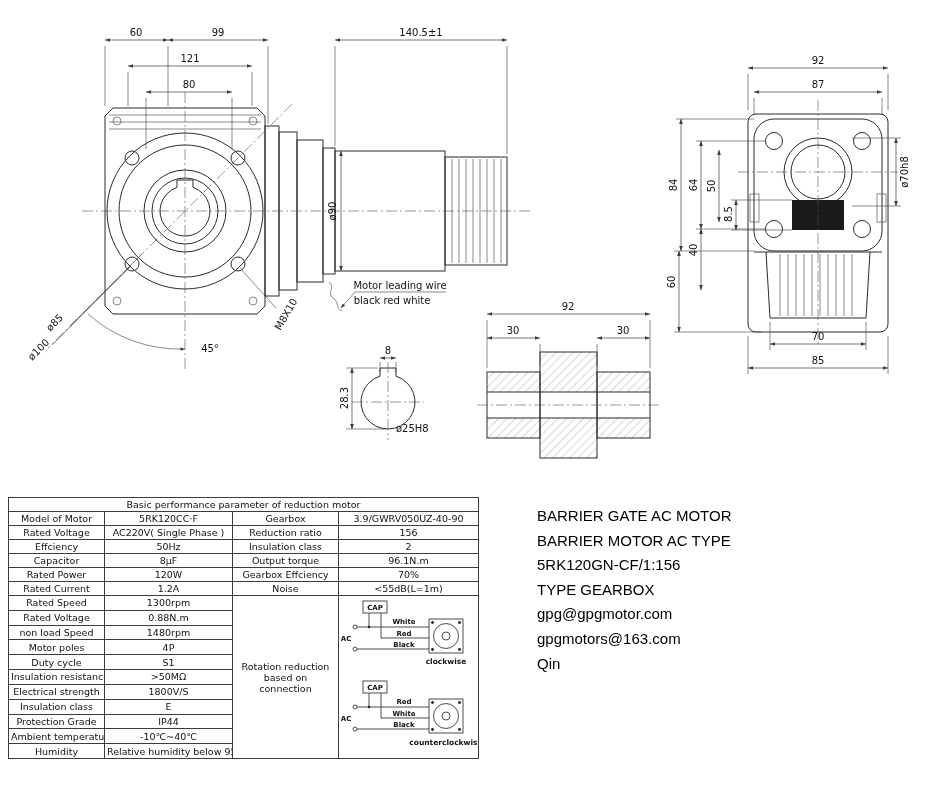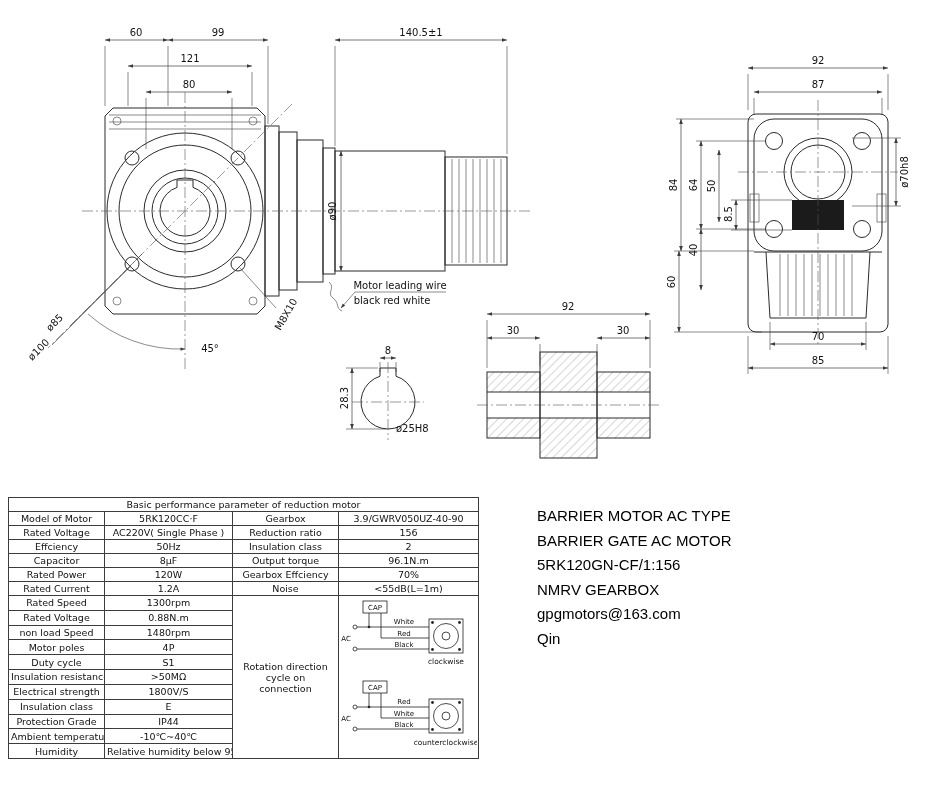--- a/index.html
+++ b/index.html
@@ -15,21 +15,21 @@
   .wln  { stroke: #222; stroke-width: 0.8; fill: none; }
   .wtext { font-family: "DejaVu Sans", sans-serif; font-size: 7px; fill: #111; }
   .wcap { font-family: "DejaVu Sans", sans-serif; font-size: 7.5px; fill: #111; }
   .dot { fill: #222; stroke: none; }
   .spec { position: absolute; left: 8px; top: 497px; width: 470px; border-collapse: collapse;
           table-layout: fixed; font-family: "DejaVu Sans", sans-serif; font-size: 9.5px; color: #111; }
   .spec td { border: 1px solid #3c3c3c; height: 14px; text-align: center; padding: 0 2px;
              white-space: nowrap; overflow: hidden; }
   .spec td.ttl { font-size: 9.5px; }
   .spec td.rot { white-space: normal; padding: 0 6px; }
-  .spec td.wire-cell { padding: 1px; vertical-align: top; }
+  .spec td.wire-cell { padding: 1px; vertical-align: top; font-weight: bold; }
   .info { position: absolute; left: 537px; top: 504px; font-family: "Liberation Sans", "DejaVu Sans", sans-serif;
           font-size: 15px; color: #000; }
   .info div { line-height: 24.6px; white-space: nowrap; }
 </style>
 </head>
 <body>
 
 <div class="sheet">
 
   <svg class="drawings" width="941" height="497" viewBox="0 0 941 497">
@@ -278,21 +278,21 @@
       </tr>
       <tr>
         <td>Rated Current</td>
         <td>1.2A</td>
         <td>Noise</td>
         <td>&lt;55dB(L=1m)</td>
       </tr>
       <tr>
         <td>Rated Speed</td>
         <td>1300rpm</td>
-        <td class="rot" rowspan="11">Rotation direction cycle on connection</td>
+        <td class="rot" rowspan="11">Rotation reduction based on connection</td>
         <td class="wire-cell" rowspan="11">
           <svg width="136" height="158" viewBox="0 0 136 158">
 
             <g>
               <rect class="wln" x="22" y="4" width="24" height="12"></rect>
               <text class="wtext" x="34" y="13" text-anchor="middle">CAP</text>
               <circle class="wln" cx="14" cy="30" r="2"></circle>
               <circle class="wln" cx="14" cy="52" r="2"></circle>
               <text class="wtext" x="5" y="44" text-anchor="middle">AC</text>
               <line class="wln" x1="16" y1="30" x2="88" y2="30"></line>
@@ -378,21 +378,22 @@
         <td>-10℃~40℃</td>
       </tr>
       <tr>
         <td>Humidity</td>
         <td>Relative humidity below 95%</td>
       </tr>
     </tbody>
   </table>
 
   <div class="info">
+    <div>BARRIER GATE AC MOTOR</div>
     <div>BARRIER MOTOR AC TYPE</div>
-    <div>BARRIER GATE AC MOTOR</div>
     <div>5RK120GN-CF/1:156</div>
-    <div>NMRV GEARBOX</div>
+    <div>TYPE GEARBOX</div>
+    <div>gpg@gpgmotor.com</div>
     <div>gpgmotors@163.com</div>
     <div>Qin</div>
   </div>
 
 </div>
 
 </body></html>

